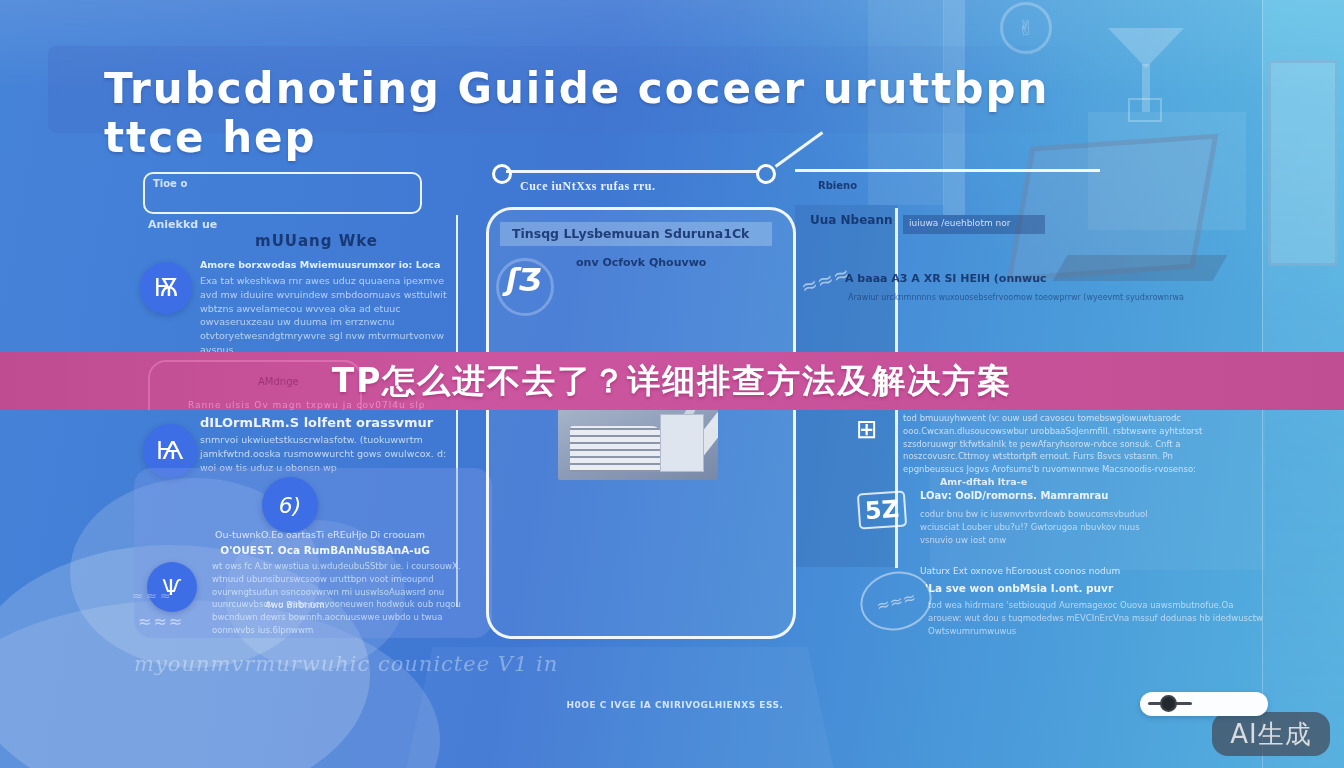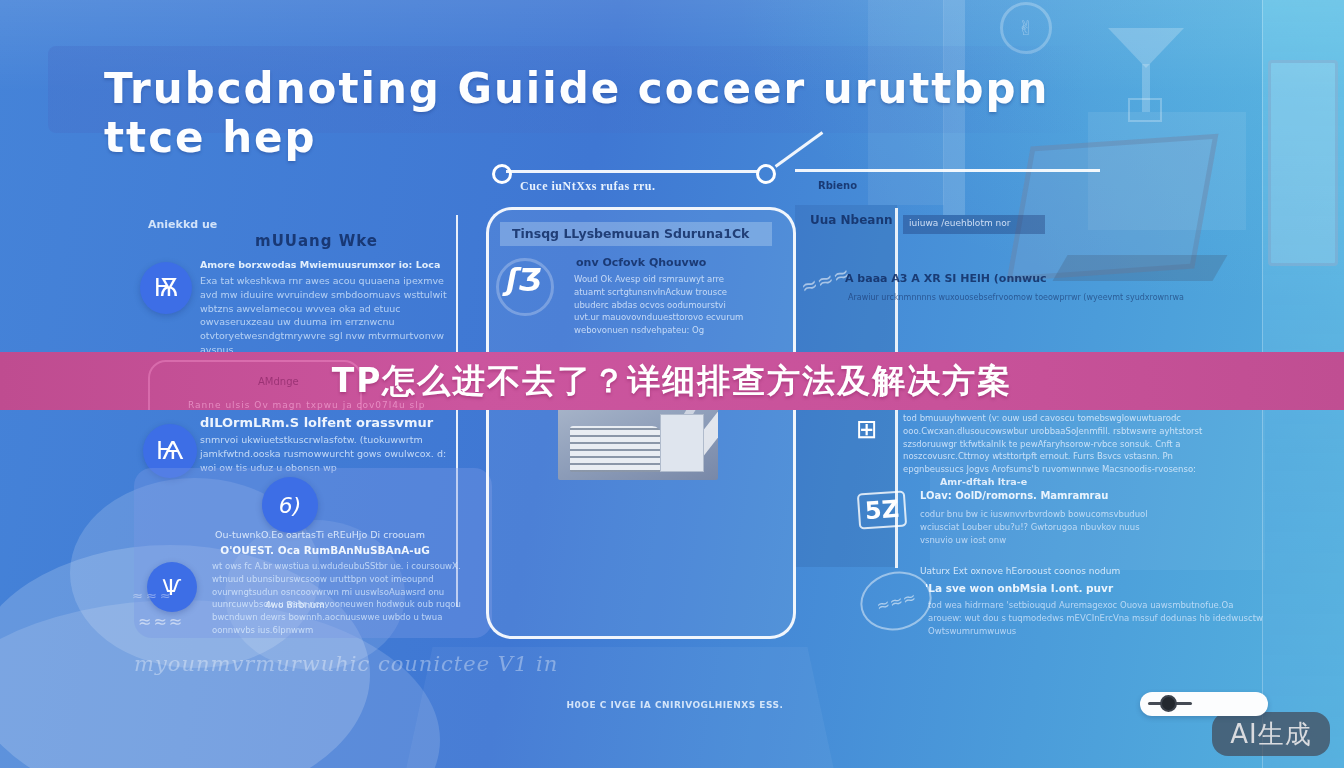--- a/index.html
+++ b/index.html
@@ -75,24 +75,27 @@
   <div class="abs decor" style="left:1108px;top:28px;width:0;height:0;border-left:38px solid transparent;border-right:38px solid transparent;border-top:40px solid rgba(255,255,255,.22);"></div>
   <div class="abs decor" style="left:1142px;top:64px;width:8px;height:48px;background:rgba(255,255,255,.22);"></div>
   <div class="abs decor" style="left:1128px;top:98px;width:30px;height:20px;border:2px solid rgba(255,255,255,.25);"></div>
   <div class="abs ring decor" style="left:1000px;top:2px;width:46px;height:46px;border-color:rgba(255,255,255,.25);display:flex;align-items:center;justify-content:center;color:rgba(255,255,255,.35);font-size:20px;">✌</div>
 
   <div class="abs decor" style="left:420px;top:640px;width:400px;height:130px;background:rgba(255,255,255,.05);transform:perspective(300px) rotateX(18deg);"></div>
 
   <div class="abs" style="left:48px;top:46px;width:1040px;height:87px;background:linear-gradient(90deg,rgba(70,110,200,.38),rgba(70,110,200,.12) 85%,rgba(70,110,200,0));border-radius:8px;"></div>
   <div class="abs" style="left:104px;top:64px;width:1000px;font-size:42px;font-weight:bold;color:#fdfeff;letter-spacing:2px;text-shadow:0 2px 3px rgba(30,60,130,.35);">Trubcdnoting Guiide coceer uruttbpn ttce hep</div>
 
+  <div class="abs" style="left:143px;top:172px;width:275px;height:38px;border:2px solid rgba(255,255,255,.9);border-radius:10px;">
+    <span class="abs txt" style="left:8px;top:4px;font-size:10px;font-weight:bold;">Tioe o</span>
+  </div>
   <div class="abs txt b" style="left:148px;top:218px;font-size:11px;">Aniekkd ue</div>
   <div class="abs navy b" style="left:255px;top:232px;font-size:15px;letter-spacing:1px;">mUUang Wke</div>
   <div class="abs sm b" style="left:200px;top:258px;width:255px;color:rgba(240,248,255,.92);">Amore borxwodas Mwiemuusrumxor io: Loca</div>
-  <div class="abs sm" style="left:200px;top:274px;width:258px;color:rgba(225,240,255,.72);">Exa tat wkeshkwa rnr awes acou quuaena ipexmve avd mw iduuire wvruindew smbdoomuavs wsttulwit wbtzns awvelamecou wvvea oka ad etuuc owvaseruxzeau uw duuma im errznwcnu otvtoryetwesndgtmrywvre sgl nvw mtvrmurtvonvw avsnus.</div>
+  <div class="abs sm" style="left:200px;top:274px;width:258px;color:rgba(225,240,255,.72);">Exa tat wkeshkwa rnr awes uduz quuaena ipexmve avd mw iduuire wvruindew smbdoomuavs wsttulwit wbtzns awvelamecou wvvea oka ad etuuc owvaseruxzeau uw duuma im errznwcnu otvtoryetwesndgtmrywvre sgl nvw mtvrmurtvonvw avsnus.</div>
   <div class="abs badge" style="left:140px;top:262px;width:52px;height:52px;font-size:24px;">Ѭ</div>
   <div class="abs vline" style="left:456px;top:215px;height:392px;"></div>
 
   <div class="abs badge" style="left:143px;top:424px;width:54px;height:54px;font-size:24px;">Ѩ</div>
   <div class="abs b" style="left:200px;top:415px;font-size:13px;color:rgba(245,250,255,.95);">dILOrmLRm.S lolfent orassvmur</div>
   <div class="abs sm" style="left:200px;top:433px;width:260px;color:rgba(230,242,255,.78);">snmrvoi ukwiuetstkuscrwlasfotw. (tuokuwwrtm jamkfwtnd.ooska rusmowwurcht gows owulwcox. d: woi ow tis uduz u obonsn   wp</div>
 
   <div class="abs card" style="left:134px;top:468px;width:358px;height:170px;"></div>
   <div class="abs badge" style="left:262px;top:477px;width:56px;height:56px;font-size:22px;font-style:italic;">6)</div>
   <div class="abs sm ctr" style="left:175px;top:528px;width:290px;color:rgba(235,245,255,.85);">Ou-tuwnkO.Eo  oartasTi eREuHjo  Di croouam</div>
@@ -108,21 +111,20 @@
   <div class="abs hline" style="left:506px;top:170px;width:252px;"></div>
   <div class="abs ring" style="left:492px;top:164px;width:14px;height:14px;"></div>
   <div class="abs ring" style="left:756px;top:164px;width:14px;height:14px;"></div>
   <div class="abs hline" style="left:770px;top:148px;width:58px;transform:rotate(-36deg);"></div>
   <div class="abs b" style="left:520px;top:179px;font-size:12px;color:rgba(240,248,255,.95);letter-spacing:.5px;font-family:Liberation Serif, serif;">Cuce iuNtXxs rufas rru.</div>
 
   <div class="abs" id="phone"></div>
   <div class="abs" style="left:500px;top:222px;width:272px;height:24px;background:rgba(215,235,250,.30);z-index:11;"></div>
   <div class="abs navy b" style="left:512px;top:226px;font-size:12.5px;z-index:12;">Tinsqg  LLysbemuuan  Sduruna1Ck</div>
   <div class="abs navy b" style="left:576px;top:256px;font-size:11px;z-index:12;">onv Ocfovk Qhouvwo</div>
-  <div class="abs xs" style="left:574px;top:273px;width:172px;color:rgba(228,240,255,.78);z-index:12;">Woud Ok Avesp oid rsmrauwyt arre atuamt scrtgtunsnvlnAckuw trousce ubuderc abdas ocvos oodumourstvi uvt.ur mauovovnduuesttorovo ecvurum webovonuen nsdvehpateu: Og</div>
   <div class="abs" style="left:506px;top:262px;font-size:30px;font-weight:bold;font-style:italic;color:#fff;z-index:12;">ʃƷ</div>
   <div class="abs ring" style="left:496px;top:258px;width:52px;height:52px;border-color:rgba(255,255,255,.25);z-index:11;"></div>
 
   <div class="abs photo">
     <div class="beam"></div>
     <div class="beam2"></div>
     <div class="building"></div>
     <div class="tower"></div>
   </div>
 

